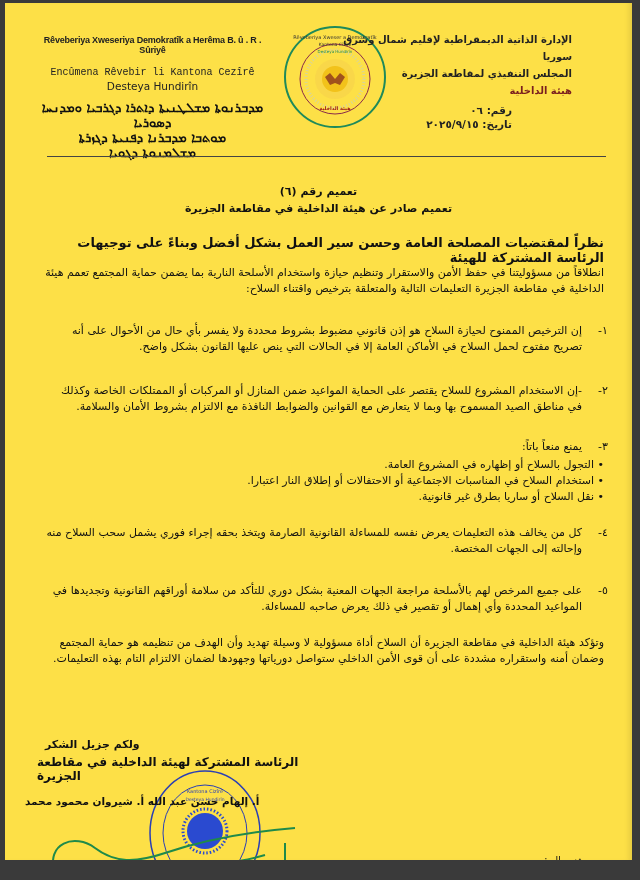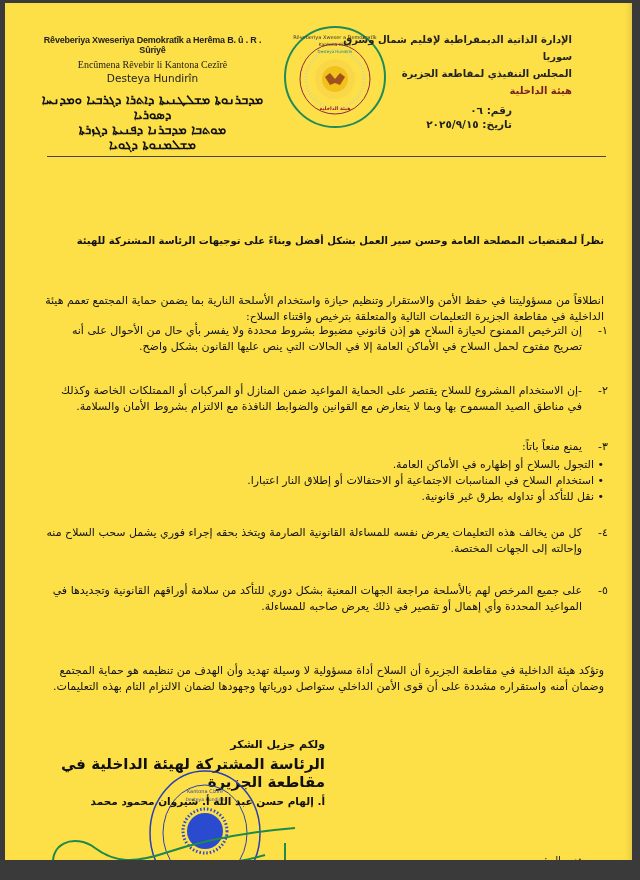--- a/index.html
+++ b/index.html
@@ -11,50 +11,50 @@
   .page {
     position: absolute; left: 5px; top: 3px; width: 627px; height: 857px;
     background: #fde047; overflow: hidden;
     box-shadow: inset -6px 0 6px -4px rgba(0,0,0,0.12);
   }
   .rtl { direction: rtl; unicode-bidi: embed; }
   .hdr-left {
     position: absolute; left: 30px; top: 32px; width: 235px; text-align: center; color: #222;
   }
   .hdr-left .l1 { font-family: "Liberation Sans", sans-serif; font-size: 9px; font-weight: bold; letter-spacing: -0.2px; }
-  .hdr-left .l2 { font-family: Liberation Serif, serif; font-size: 10px; margin-top: 4px; }
+  .hdr-left .l2 { font-family: Liberation Mono, monospace; font-size: 10px; margin-top: 12px; }
   .hdr-left .l3 { font-family: "DejaVu Sans", sans-serif; font-size: 10.5px; margin-top: 2px; }
   .syriac { margin-top: 8px; font-family: "DejaVu Serif", serif; font-size: 13px; font-weight: bold; line-height: 15px; color: #111; }
   .hdr-right {
     position: absolute; right: 60px; top: 28px; width: 240px; 
     font-family: "DejaVu Sans", sans-serif; font-weight: bold; color: #222; font-size: 10px; line-height: 17px;
   }
   .hdr-right .red { color: #7a1f1f; }
   .refs {
     position: absolute; right: 120px; top: 100px; font-family: "DejaVu Sans", sans-serif;
     font-size: 10.5px; font-weight: bold; color: #222; line-height: 14px; 
   }
   .logo { position: absolute; left: 275px; top: 4px; width: 110px; height: 140px; }
   .rule { position: absolute; left: 42px; right: 26px; top: 153px; border-top: 1.5px solid #444; }
   .title {
     position: absolute; left: 0; right: 0; top: 180px; text-align: center;
     font-family: "DejaVu Sans", sans-serif; font-size: 11px; font-weight: bold; color: #111; line-height: 17px;
   }
   .intro-bold {
     position: absolute; right: 28px; left: 60px; top: 232px; text-align: right;
-    font-size: 10px; font-weight: bold; color: #111;
+    font-size: 13px; font-weight: bold; color: #111;
   }
   .body-text { font-family: "DejaVu Sans", sans-serif; font-size: 11px; color: #111; line-height: 16px; text-align: right; }
-  .para { position: absolute; left: 40px; right: 28px; margin-top: 28px; }
+  .para { position: absolute; left: 40px; right: 28px; }
   .item { position: absolute; left: 40px; right: 50px; }
   .item .num { position: absolute; right: -26px; top: 0; }
   .bullets { position: absolute; right: 28px; left: 200px; top: 454px; }
   .ul { text-decoration: underline; }
   .sign-block {
-    position: absolute; left: 40px; width: 280px; text-align: right;
+    position: absolute; left: 40px; width: 280px; text-align: left;
     font-family: "DejaVu Sans", sans-serif; font-size: 11px; font-weight: bold; color: #111;
   }
   .cc { position: absolute; left: 490px; top: 850px; }
   .stamp { position: absolute; left: 120px; top: 760px; width: 180px; height: 120px; }
 </style>
 </head>
 <body>
 
 <div class="page">
 
@@ -89,58 +89,62 @@
     <div>المجلس التنفيذي لمقاطعة الجزيرة</div>
     <div class="red">هيئة الداخلية</div>
   </div>
   <div class="refs rtl">
     <div>رقم: ٠٦</div>
     <div>تاريخ: ٢٠٢٥/٩/١٥</div>
   </div>
 
   <div class="rule"></div>
 
+  <div class="title rtl">
+    <div>تعميم رقم (٦)</div>
+    <div>تعميم صادر عن هيئة الداخلية في مقاطعة الجزيرة</div>
+  </div>
 
   <div class="intro-bold rtl">نظراً لمقتضيات المصلحة العامة وحسن سير العمل بشكل أفضل وبناءً على توجيهات الرئاسة المشتركة للهيئة</div>
 
   <div class="para body-text rtl" style="top:262px;">انطلاقاً من مسؤوليتنا في حفظ الأمن والاستقرار وتنظيم حيازة واستخدام الأسلحة النارية بما يضمن حماية المجتمع تعمم هيئة الداخلية في مقاطعة الجزيرة التعليمات التالية والمتعلقة بترخيص واقتناء السلاح:</div>
 
   <div class="item body-text rtl" style="top:320px;">
     <span class="num">١-</span>
     <div>إن الترخيص الممنوح لحيازة السلاح هو إذن قانوني مضبوط بشروط محددة ولا يفسر بأي حال من الأحوال على أنه تصريح مفتوح لحمل السلاح في الأماكن العامة إلا في الحالات التي ينص عليها القانون بشكل واضح.</div>
   </div>
   <div class="item body-text rtl" style="top:380px;">
     <span class="num">٢-</span>
     <div>-إن الاستخدام المشروع للسلاح يقتصر على الحماية المواعيد ضمن المنازل أو المركبات أو الممتلكات الخاصة وكذلك في مناطق الصيد المسموح بها وبما لا يتعارض مع القوانين والضوابط النافذة مع الالتزام بشروط الأمان والسلامة.</div>
   </div>
   <div class="item body-text rtl" style="top:436px;">
     <span class="num">٣-</span>
     <div>يمنع منعاً باتاً:</div>
   </div>
 
   <div class="bullets body-text rtl">
-    <div>• <span>التجول بالسلاح أو إظهاره في الأماكن العامة.</span></div>
+    <div>• <span>التجول بالسلاح أو إظهاره في المشروع العامة.</span></div>
     <div>• <span>استخدام السلاح في المناسبات الاجتماعية أو الاحتفالات أو إطلاق النار اعتبارا.</span></div>
-    <div>• <span>نقل للتأكد أو تداوله بطرق غير قانونية.</span></div>
+    <div>• <span>نقل السلاح أو ساريا بطرق غير قانونية.</span></div>
   </div>
 
   <div class="item body-text rtl" style="top:522px;">
     <span class="num">٤-</span>
     <div>كل من يخالف هذه التعليمات يعرض نفسه للمساءلة القانونية الصارمة ويتخذ بحقه إجراء فوري يشمل سحب السلاح منه وإحالته إلى الجهات المختصة.</div>
   </div>
   <div class="item body-text rtl" style="top:580px;">
     <span class="num">٥-</span>
     <div>على جميع المرخص لهم بالأسلحة مراجعة الجهات المعنية بشكل دوري للتأكد من سلامة أوراقهم القانونية وتجديدها في المواعيد المحددة وأي إهمال أو تقصير في ذلك يعرض صاحبه للمساءلة.</div>
   </div>
 
   <div class="para body-text rtl" style="top:632px;">وتؤكد هيئة الداخلية في مقاطعة الجزيرة أن السلاح أداة مسؤولية لا وسيلة تهديد وأن الهدف من تنظيمه هو حماية المجتمع وضمان أمنه واستقراره مشددة على أن قوى الأمن الداخلي ستواصل دورياتها وجهودها لضمان الالتزام التام بهذه التعليمات.</div>
 
 
   <div class="sign-block rtl" style="top:735px;">ولكم جزيل الشكر</div>
-  <div class="sign-block rtl" style="top:752px; left:20px; width:300px; font-size:15px;">الرئاسة المشتركة لهيئة الداخلية في مقاطعة الجزيرة</div>
+  <div class="sign-block rtl" style="top:752px; left:32px; width:300px; font-size:12px;">الرئاسة المشتركة لهيئة الداخلية في مقاطعة الجزيرة</div>
 
   <svg class="stamp" viewBox="0 0 180 120">
     <ellipse cx="80" cy="70" rx="55" ry="62" fill="none" stroke="#2a3fb5" stroke-width="1.5"></ellipse>
     <ellipse cx="80" cy="70" rx="42" ry="48" fill="none" stroke="#2a3fb5" stroke-width="1"></ellipse>
     <circle cx="80" cy="68" r="18" fill="#2a4ad0"></circle>
     <circle cx="80" cy="68" r="22" fill="none" stroke="#2a4ad0" stroke-width="3" stroke-dasharray="1.5 2"></circle>
     <text x="80" y="30" font-size="5" text-anchor="middle" fill="#2a3fb5" font-family="DejaVu Sans, sans-serif">Kantona Cizîrê</text>
     <text x="80" y="38" font-size="4.5" text-anchor="middle" fill="#2a3fb5" font-family="DejaVu Sans, sans-serif">Desteya Hundirîn</text>
   </svg>
 

